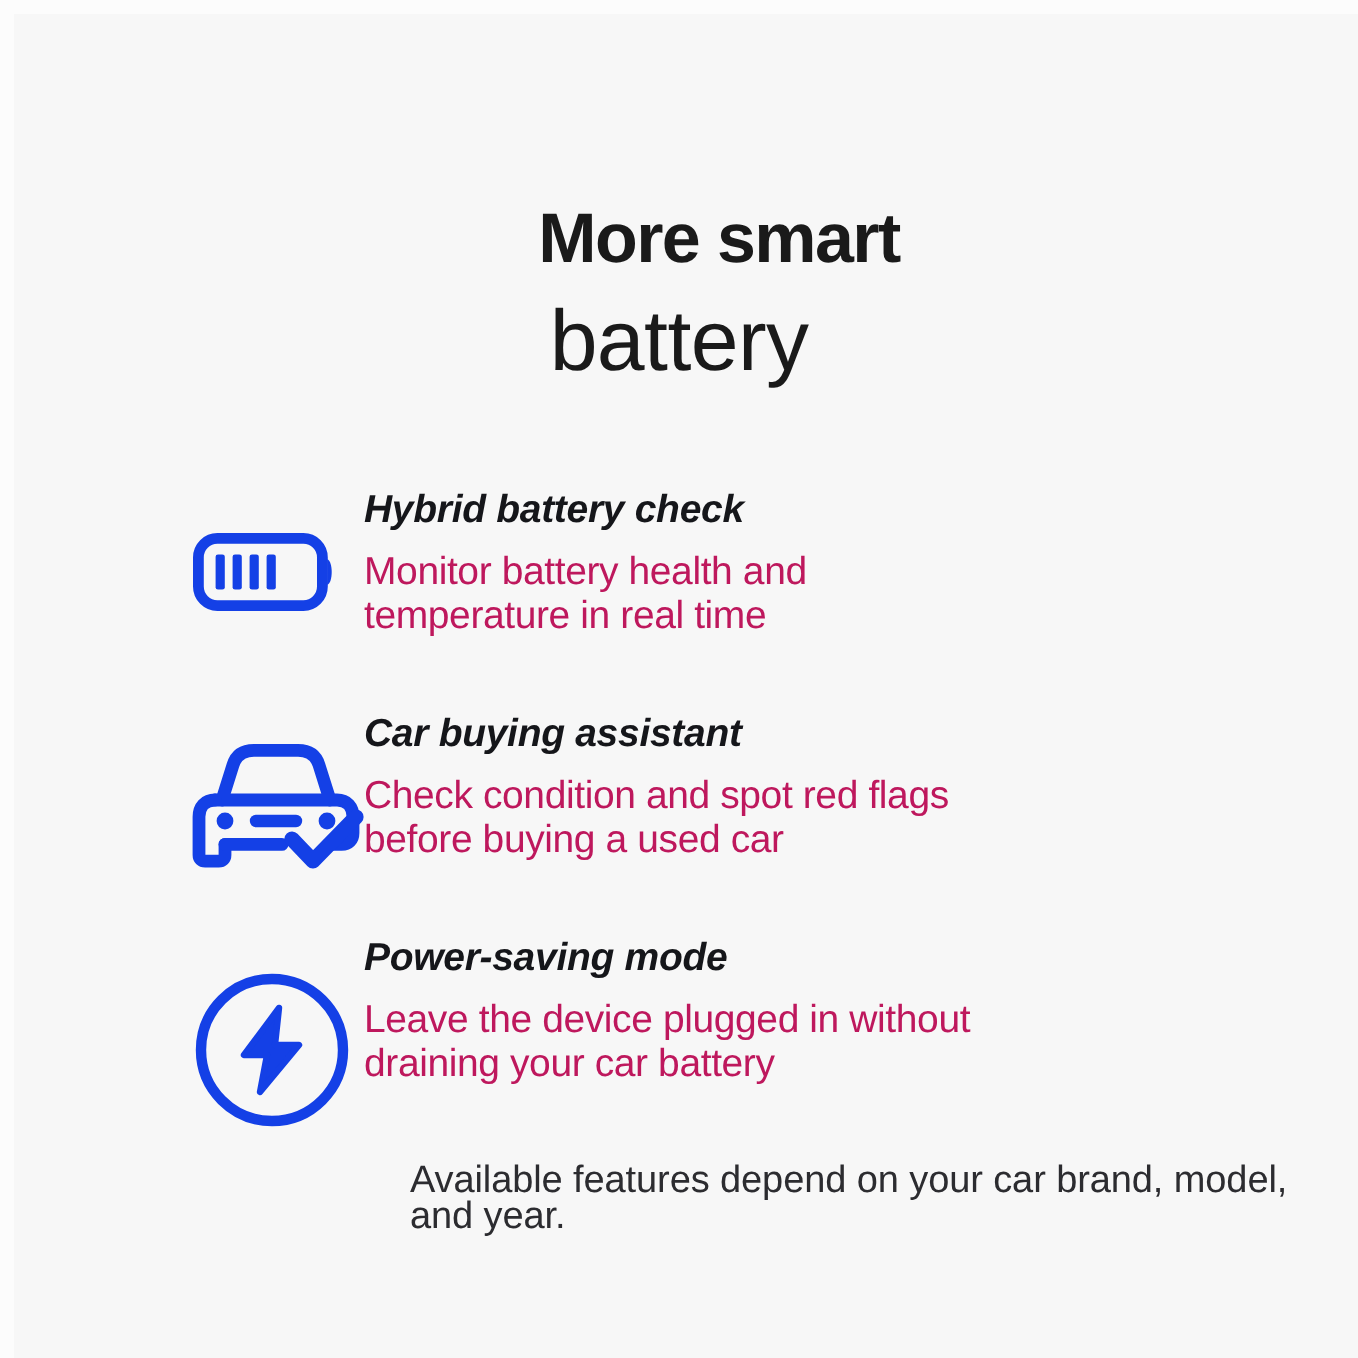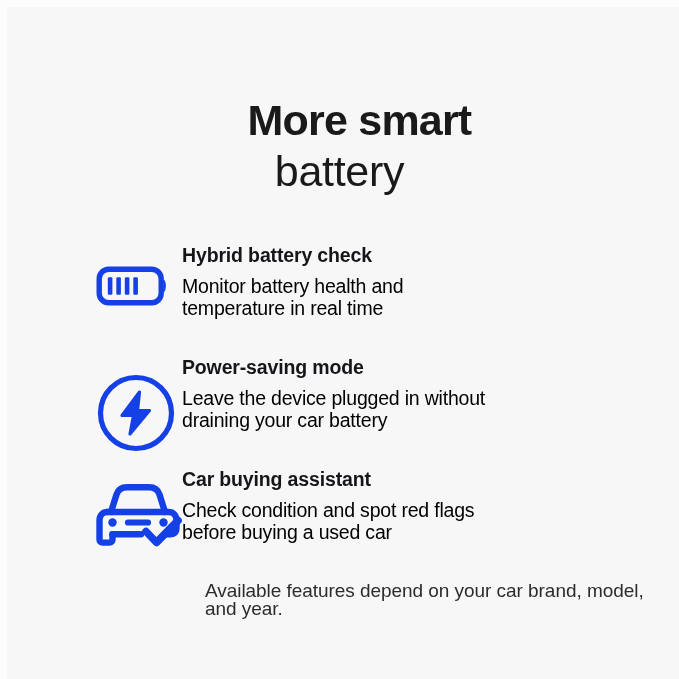--- a/index.html
+++ b/index.html
@@ -38,21 +38,21 @@
   .title-block {
     position: absolute;
     top: 95px;
     left: 0;
     width: 679px;
     text-align: center;
     color: #1a1a1a;
   }
   .title-line1 {
     display: block;
-    font-size: 43px;
+    font-size: 35px;
     font-weight: 700;
     letter-spacing: -0.8px;
     line-height: 50px;
     padding-left: 40px;
   }
   .title-line2 {
     display: block;
     font-size: 43px;
     font-weight: 300;
     letter-spacing: -0.3px;
@@ -89,26 +89,27 @@
     padding-top: 0px;
   }
   .feature-title {
     display: block;
     font-size: 19.5px;
     font-weight: 700;
     color: #15161a;
     letter-spacing: -0.15px;
     line-height: 24px;
     margin: 0 0 9px 0;
+    font-style: italic;
   }
   .feature-desc {
     display: block;
     font-size: 19.5px;
     font-weight: 400;
-    color: #000000;
+    color: #be185d;
     letter-spacing: -0.2px;
     line-height: 21.5px;
     white-space: pre-line;
   }
 
   
   .row-battery .feature-icon { padding-top: 22px; }
   .row-car .feature-icon { padding-top: 14px; }
   .row-power .feature-icon { padding-top: 18px; }
 
@@ -150,56 +151,56 @@
           <rect x="37.3" y="12.2" width="4.6" height="17.6" rx="1.2" fill="#1440e6"></rect>
         </svg>
       </div>
       <div class="feature-text">
         <span class="feature-title">Hybrid battery check</span>
         <span class="feature-desc">Monitor battery health and
 temperature in real time</span>
       </div>
     </div>
 
+    <div class="feature-row row-car">
+      <div class="feature-icon">
+        <svg width="86" height="72" viewBox="0 0 86 72" aria-hidden="true">
+
+          <path d="M15 31 L20.5 13.5 C22 8.6 25.5 6.2 31 6.2 L53 6.2 C58.5 6.2 62 8.6 63.5 13.5 L69 31" fill="none" stroke="#1440e6" stroke-width="6.4" stroke-linecap="round" stroke-linejoin="round"></path>
+
+          <path d="M11.5 31 L72.5 31 C77.5 31 80.5 34.4 80.5 39.4 L80.5 47.5 C80.5 51 78.4 53.2 74.8 53.2 L70 53.2" fill="none" stroke="#1440e6" stroke-width="6.4" stroke-linecap="round" stroke-linejoin="round"></path>
+          <path d="M11.5 31 C6.5 31 3.5 34.4 3.5 39.4 L3.5 58.5 C3.5 60.4 4.7 61.6 6.6 61.6 L13.4 61.6 C15.3 61.6 16.5 60.4 16.5 58.5 L16.5 53.2" fill="none" stroke="#1440e6" stroke-width="6.4" stroke-linecap="round" stroke-linejoin="round"></path>
+          <path d="M16.5 53.2 L45 53.2" fill="none" stroke="#1440e6" stroke-width="6.4" stroke-linecap="round"></path>
+
+          <circle cx="16.5" cy="41.5" r="4.2" fill="#1440e6"></circle>
+          <circle cx="67.5" cy="41.5" r="4.2" fill="#1440e6"></circle>
+
+          <path d="M32 41.5 L52 41.5" fill="none" stroke="#1440e6" stroke-width="6.2" stroke-linecap="round"></path>
+
+          <path d="M50 50.5 L60.5 61.5 L82 39.5" fill="none" stroke="#1440e6" stroke-width="7.6" stroke-linecap="round" stroke-linejoin="round"></path>
+        </svg>
+      </div>
+      <div class="feature-text">
+        <span class="feature-title">Car buying assistant</span>
+        <span class="feature-desc">Check condition and spot red flags
+before buying a used car</span>
+      </div>
+    </div>
+
     <div class="feature-row row-power">
       <div class="feature-icon">
         <svg width="80" height="80" viewBox="0 0 80 80" aria-hidden="true">
           <circle cx="40" cy="40" r="35.5" fill="none" stroke="#1440e6" stroke-width="5.2"></circle>
           <path d="M43.5 19 L26 42.5 L37.5 42.5 L34 61 L53.5 37.5 L41.5 37.5 Z" fill="#1440e6" stroke="#1440e6" stroke-width="3.2" stroke-linejoin="round"></path>
         </svg>
       </div>
       <div class="feature-text">
         <span class="feature-title">Power-saving mode</span>
         <span class="feature-desc">Leave the device plugged in without
 draining your car battery</span>
       </div>
     </div>
 
-    <div class="feature-row row-car">
-      <div class="feature-icon">
-        <svg width="86" height="72" viewBox="0 0 86 72" aria-hidden="true">
-
-          <path d="M15 31 L20.5 13.5 C22 8.6 25.5 6.2 31 6.2 L53 6.2 C58.5 6.2 62 8.6 63.5 13.5 L69 31" fill="none" stroke="#1440e6" stroke-width="6.4" stroke-linecap="round" stroke-linejoin="round"></path>
-
-          <path d="M11.5 31 L72.5 31 C77.5 31 80.5 34.4 80.5 39.4 L80.5 47.5 C80.5 51 78.4 53.2 74.8 53.2 L70 53.2" fill="none" stroke="#1440e6" stroke-width="6.4" stroke-linecap="round" stroke-linejoin="round"></path>
-          <path d="M11.5 31 C6.5 31 3.5 34.4 3.5 39.4 L3.5 58.5 C3.5 60.4 4.7 61.6 6.6 61.6 L13.4 61.6 C15.3 61.6 16.5 60.4 16.5 58.5 L16.5 53.2" fill="none" stroke="#1440e6" stroke-width="6.4" stroke-linecap="round" stroke-linejoin="round"></path>
-          <path d="M16.5 53.2 L45 53.2" fill="none" stroke="#1440e6" stroke-width="6.4" stroke-linecap="round"></path>
-
-          <circle cx="16.5" cy="41.5" r="4.2" fill="#1440e6"></circle>
-          <circle cx="67.5" cy="41.5" r="4.2" fill="#1440e6"></circle>
-
-          <path d="M32 41.5 L52 41.5" fill="none" stroke="#1440e6" stroke-width="6.2" stroke-linecap="round"></path>
-
-          <path d="M50 50.5 L60.5 61.5 L82 39.5" fill="none" stroke="#1440e6" stroke-width="7.6" stroke-linecap="round" stroke-linejoin="round"></path>
-        </svg>
-      </div>
-      <div class="feature-text">
-        <span class="feature-title">Car buying assistant</span>
-        <span class="feature-desc">Check condition and spot red flags
-before buying a used car</span>
-      </div>
-    </div>
-
   </div>
 
   <div class="footnote">Available features depend on your car brand, model, and year.</div>
 
 </div>
 
 </body></html>

